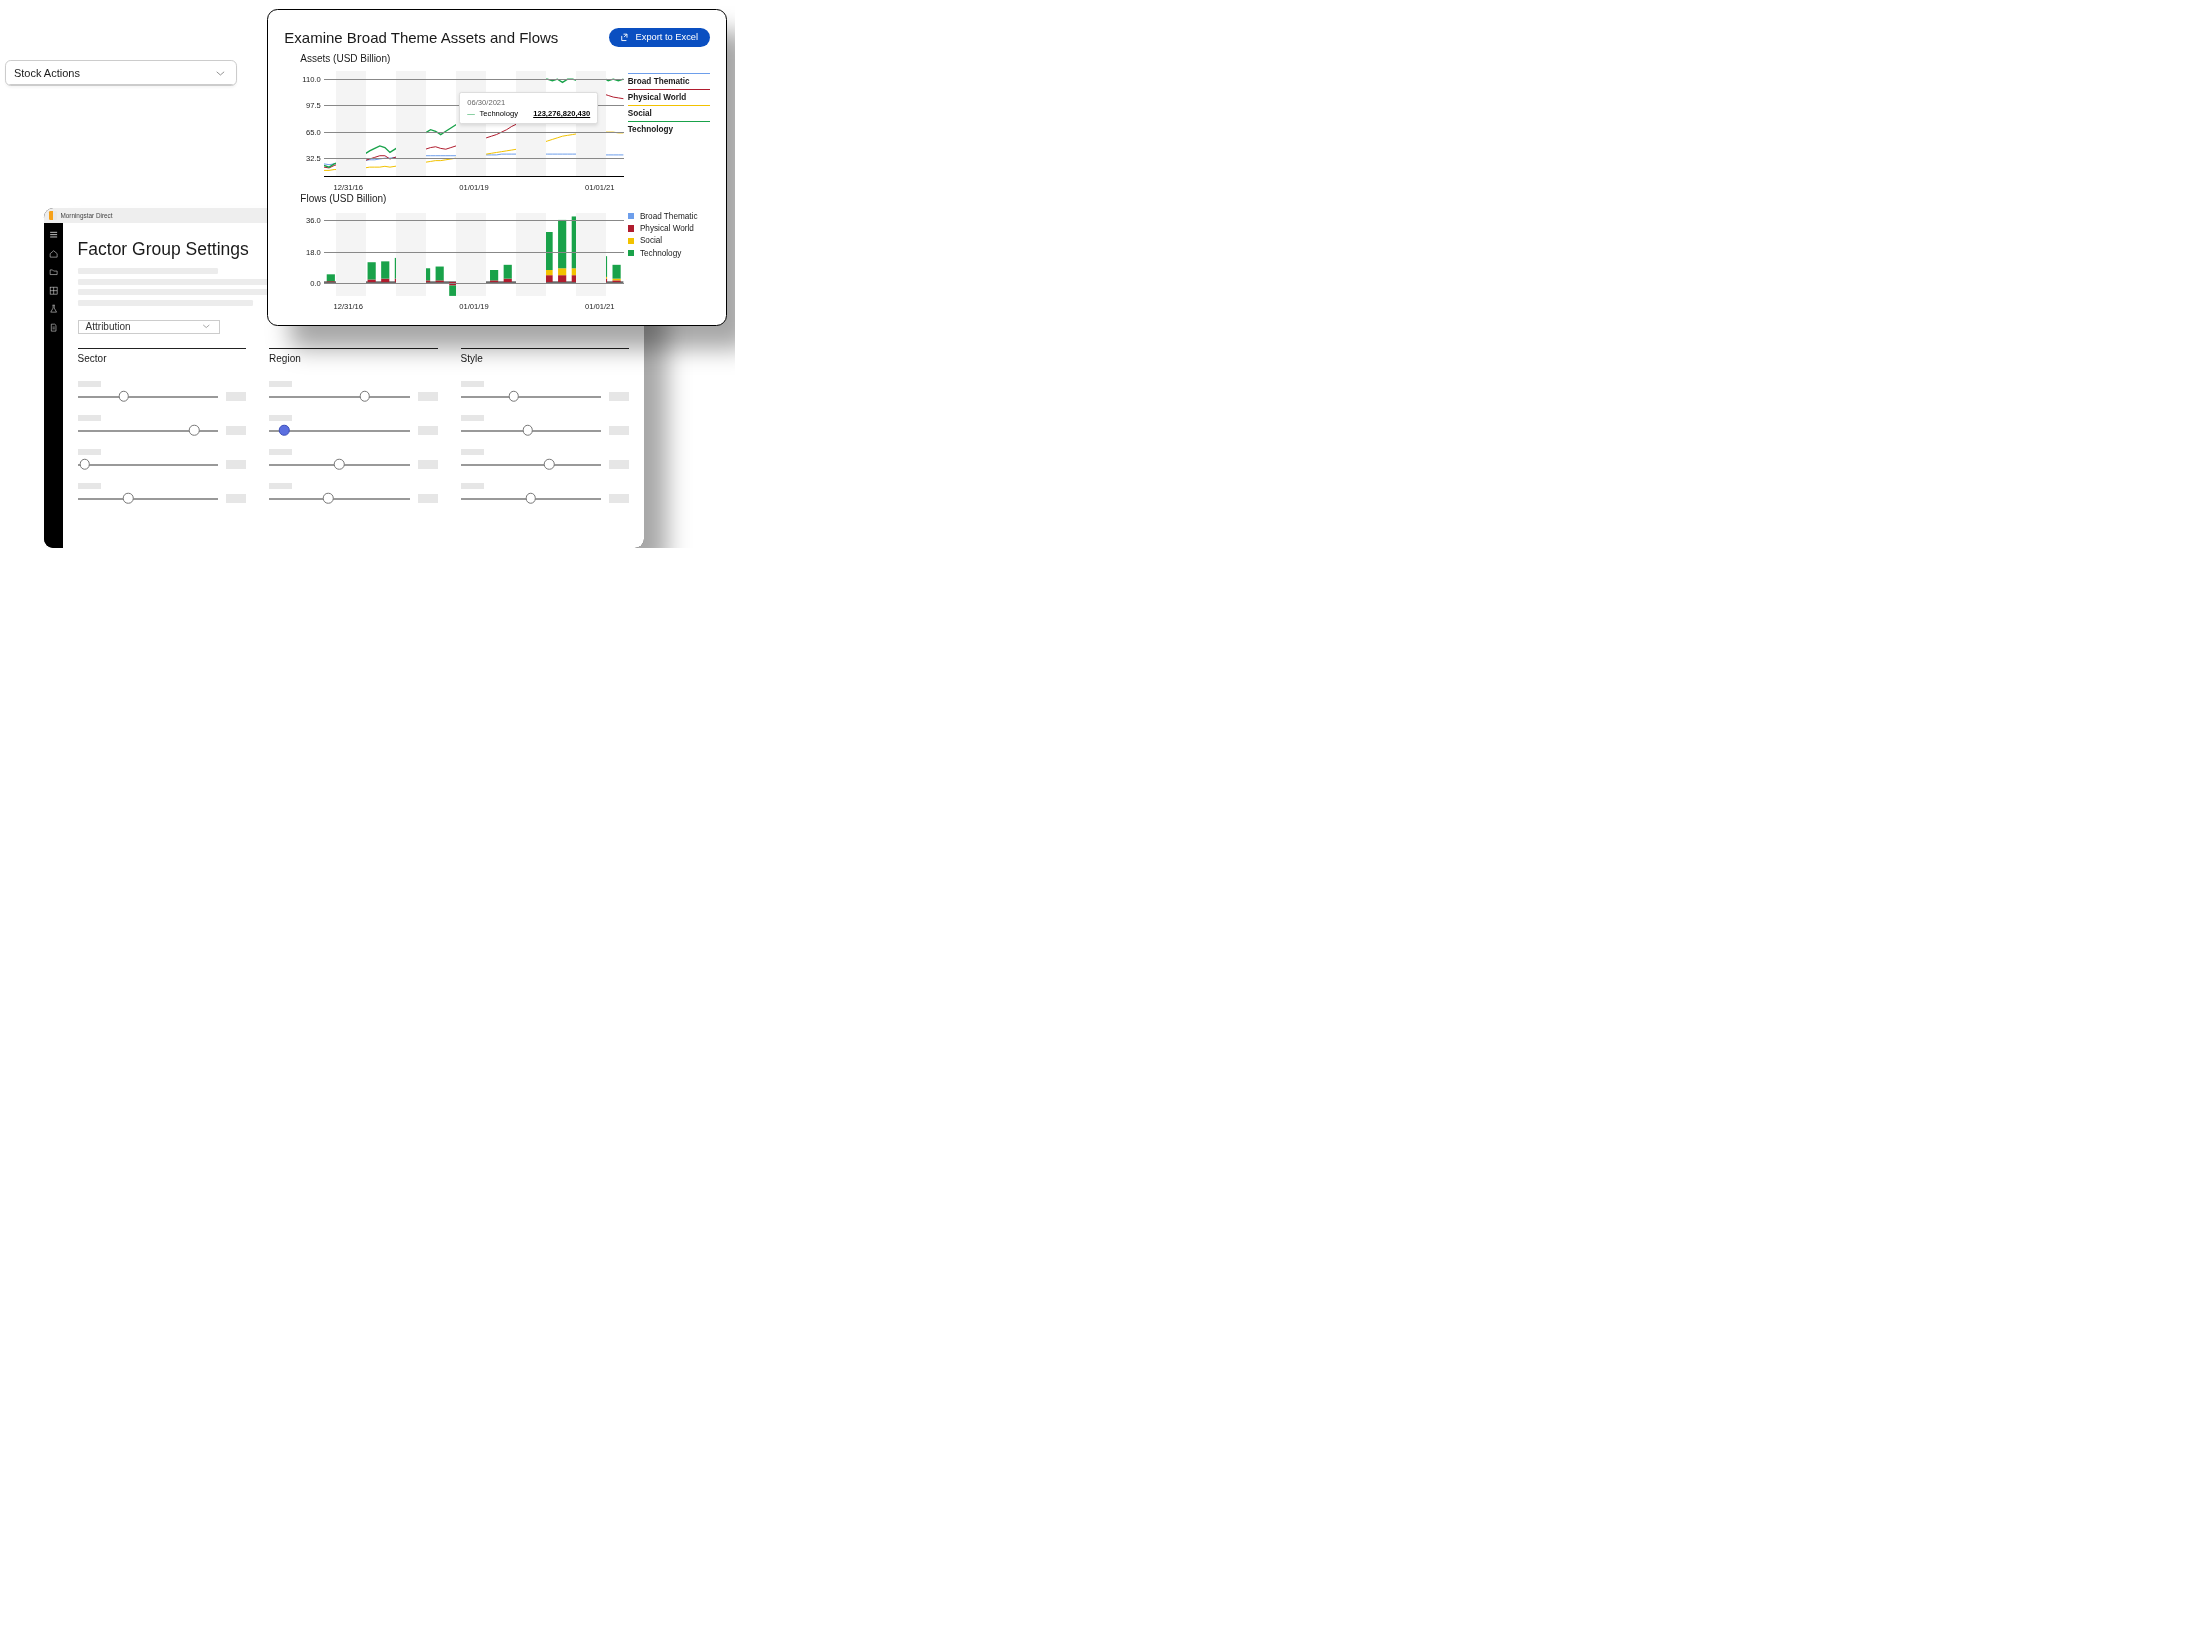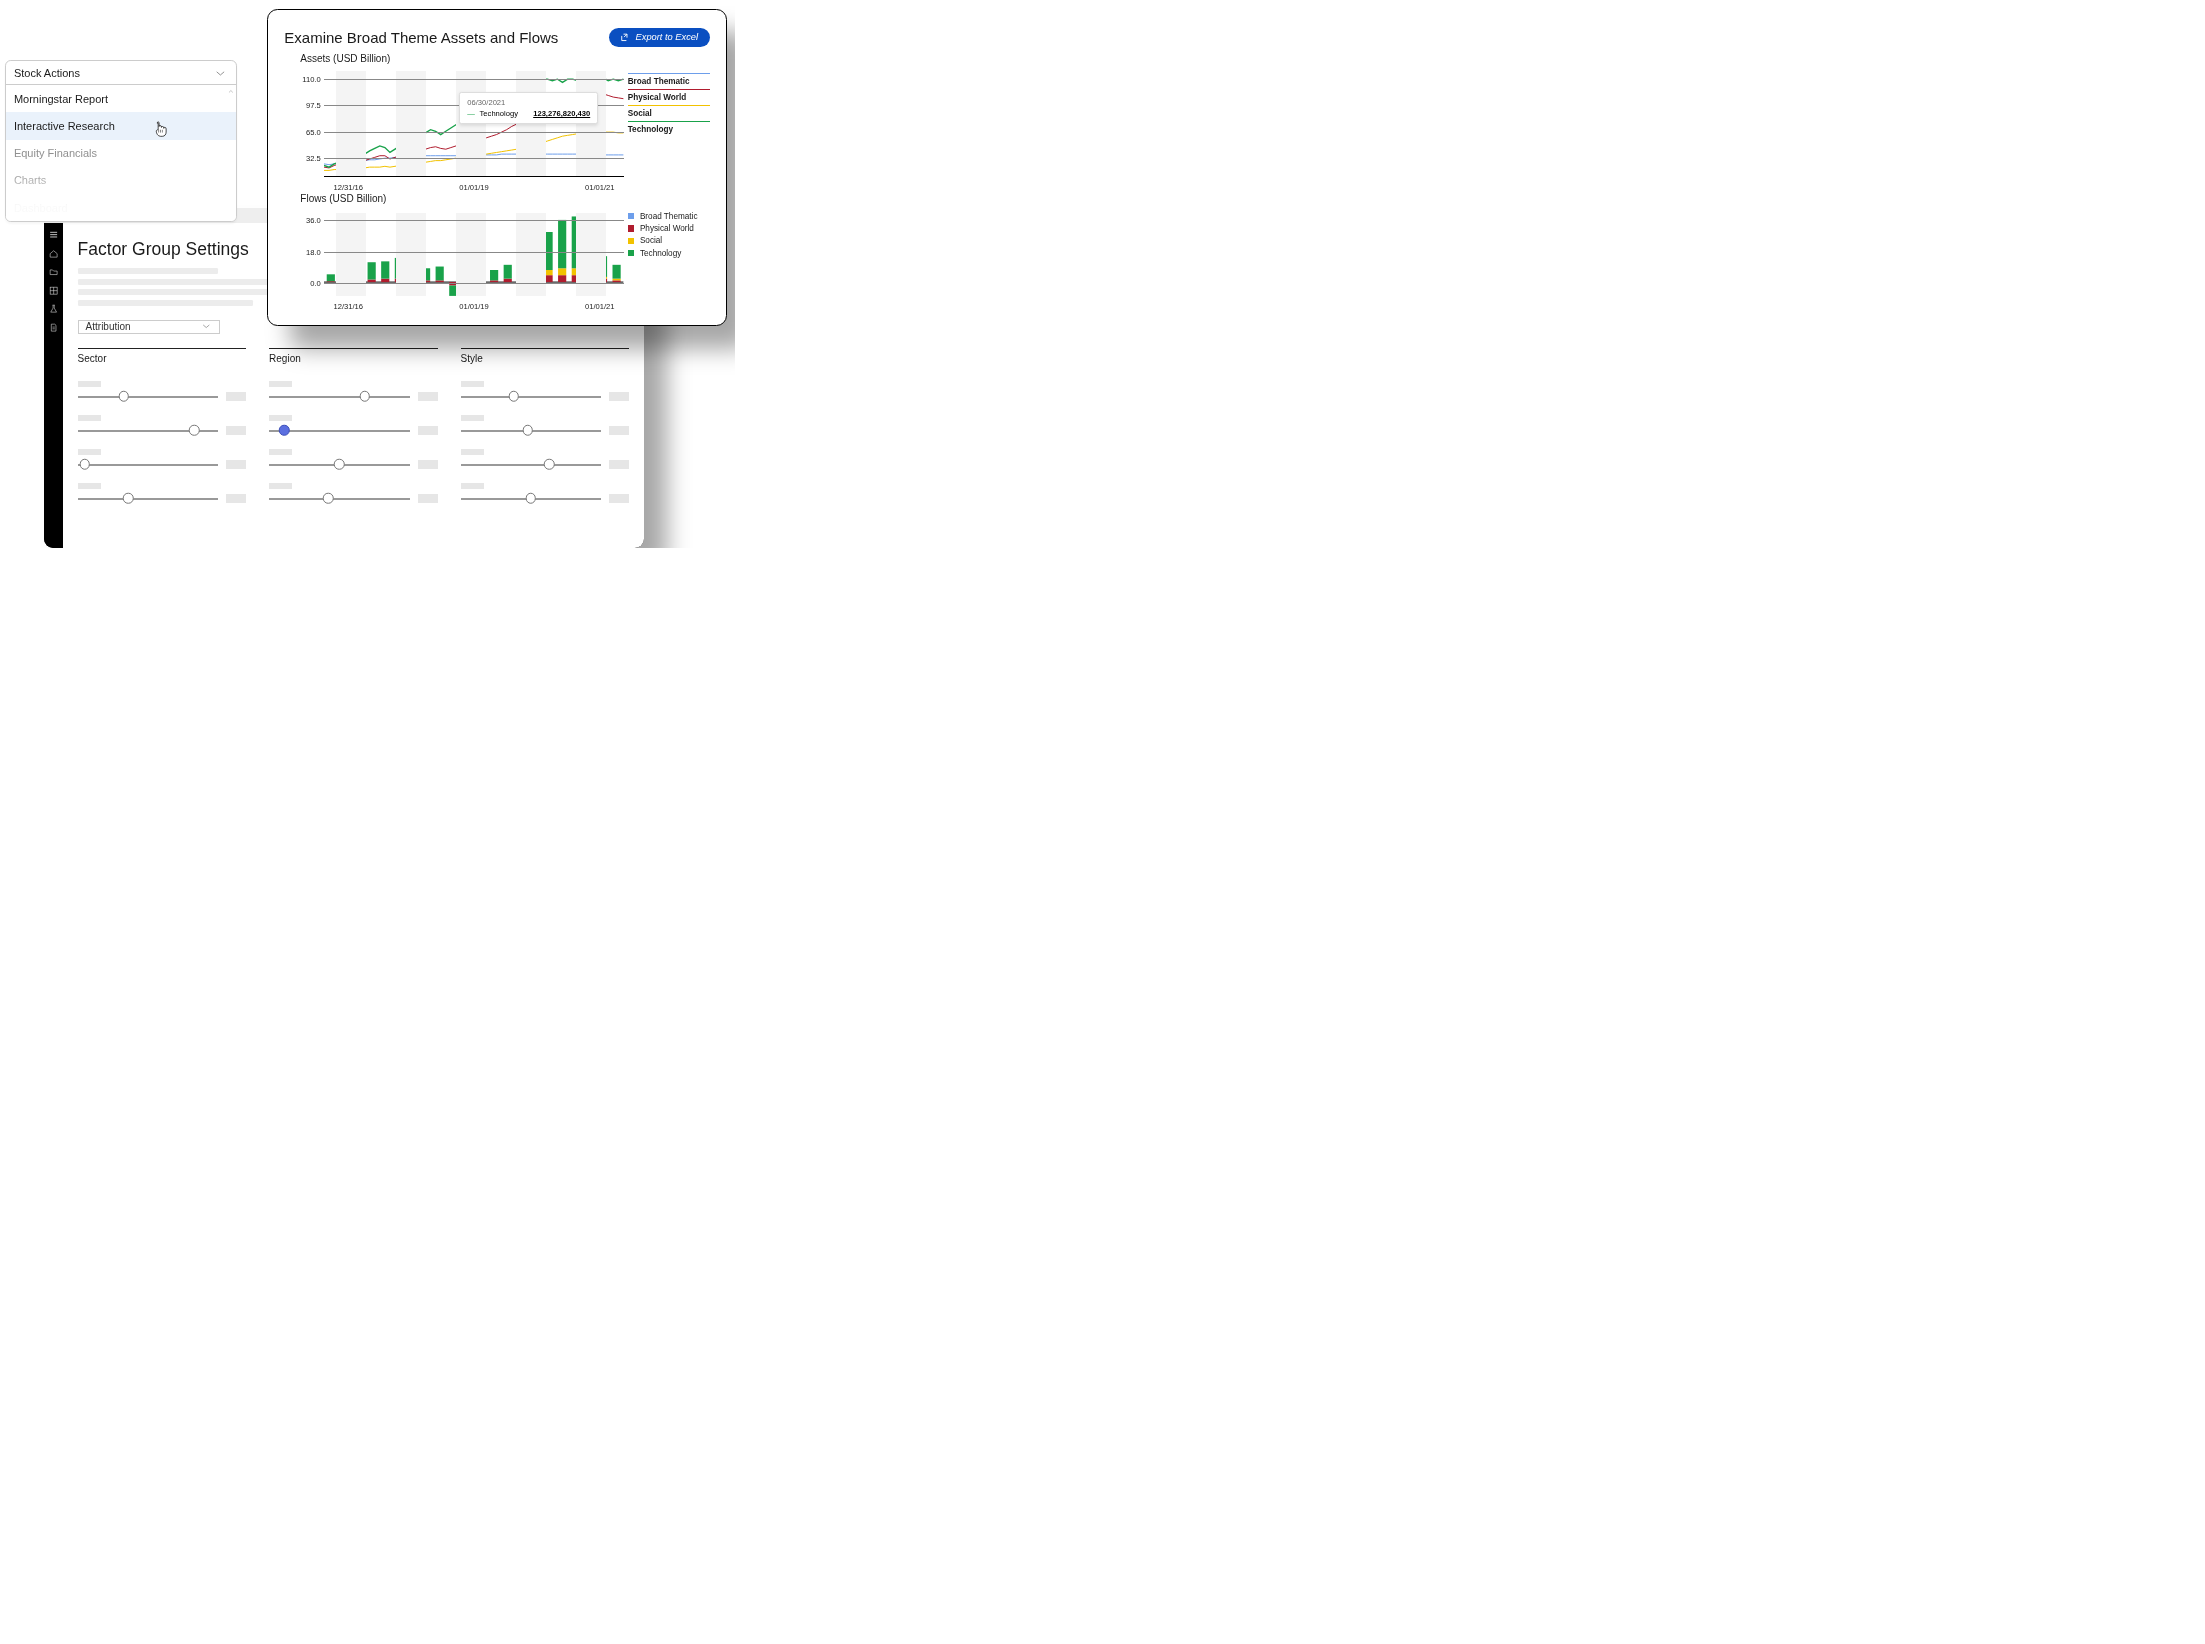--- a/index.html
+++ b/index.html
@@ -147,21 +147,21 @@
   margin-bottom: 5.8px;
 }
 .chart-title {
   font-size: 15px; font-weight: 400; color: #1a1a1a;
 }
 .export-btn {
   background: #0a4fc1; color: #fff;
   border-radius: 582px;
   padding: 4.7px 11.6px;
   display: flex; align-items: center; gap: 5.8px;
-  font-size: 9.3px; cursor: pointer; border: none; font-style: italic;
+  font-size: 9.3px; cursor: pointer; border: none;
 }
 .chart-subtitle { font-size: 10px; color: #1a1a1a; margin-bottom: 1.2px; margin-left: 16px; }
 .assets-area { position: relative; height: 128px; }
 .flows-area { position: relative; height: 105px; margin-top: 3.5px; }
 .y-ticks { position:absolute; left:0; top:0; width:40px; height:100%; }
 .y-tick { position:absolute; right:3.5px; font-size:7.6px; color:#1a1a1a; transform: translateY(-50%); }
 .y-tick-line { position:absolute; left:40px; right:86px; height:0.6px; background:#888; }
 .plot { position:absolute; left:40px; right:86px; top:5.8px; bottom:16.3px; }
 .plot-bands .band { position:absolute; top:0; bottom:0; background:#f4f4f4; }
 .x-ticks { position:absolute; left:40px; right:86px; bottom:0; height:12.8px; }
@@ -185,35 +185,20 @@
 </style>
 </head>
 <body>
 
 <div class="dropdown-panel">
   <div class="dropdown-header">
     <span>Stock Actions</span>
     <svg class="chev" viewBox="0 0 24 24">
         <path d="M5 9l7 6 7-6" stroke="#777" stroke-width="1.5" fill="none"></path>
       </svg>
-  </div>
-  <div class="dropdown-body">
-    <svg class="scrollbar-stub" viewBox="0 0 12 12">
-        <path d="M2 8 L6 4 L10 8" stroke="#888" fill="none"></path>
-      </svg>
-    <div class="dropdown-item dark">Morningstar Report</div>
-    <div class="dropdown-item active">Interactive Research</div>
-    <div class="dropdown-item">Equity Financials</div>
-    <div class="dropdown-item">Charts</div>
-    <div class="dropdown-item">Dashboard</div>
-    <svg class="dropdown-cursor" viewBox="0 0 32 36">
-      <path d="M11 4 v14 c-2 0-4 1-4 3 0 4 3 11 9 11 h4 c5 0 8-4 8-9 v-7 c0-2-1-3-3-3 s-2 1-2 2 v-1 c0-2-1-3-3-3 s-2 1-2 2 v-1 c0-2-1-3-3-3 s-2 1-2 2 V4 c0-2-1-3-2-3 s-2 1-2 3 z" fill="#fff" stroke="#000" stroke-width="1.5"></path>
-      <path d="M12 18 v6 M16 18 v6 M20 18 v6" stroke="#000" stroke-width="1"></path>
-    </svg>
-    <div class="fade-mask"></div>
   </div>
 </div>
 
 <div class="app-window">
   <div class="app-titlebar">
     <div class="app-logo"></div>
     <span>Morningstar Direct</span>
   </div>
   <div class="app-body">
     <div class="app-rail">

